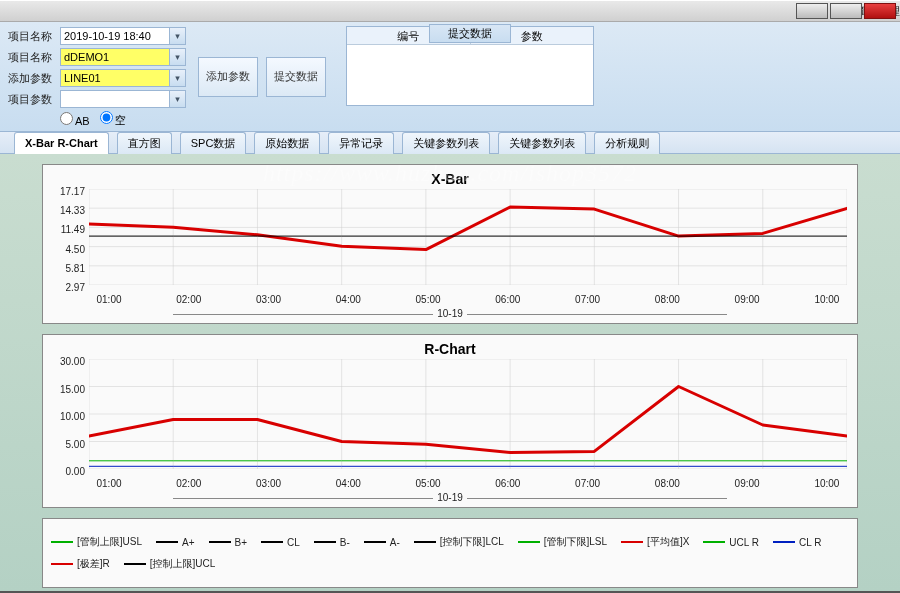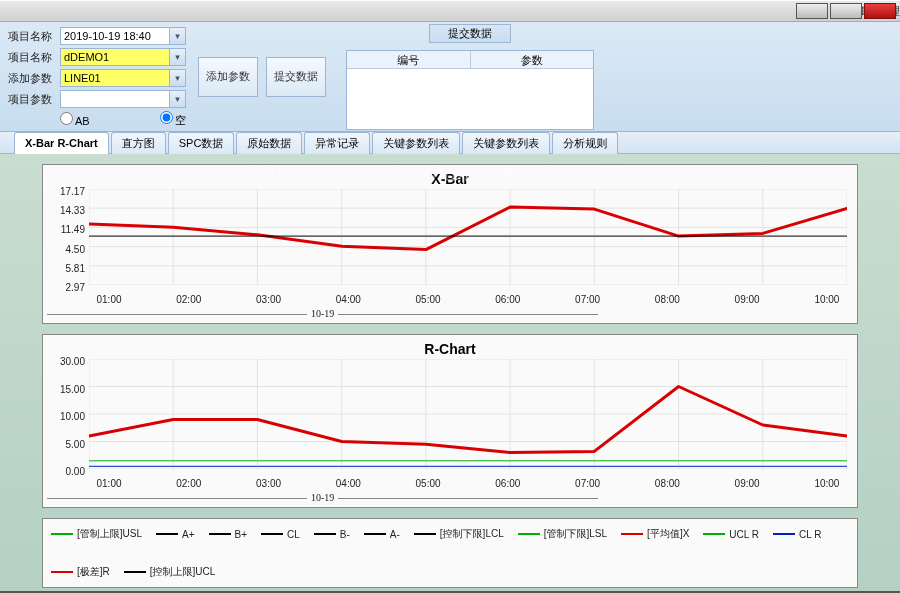--- a/index.html
+++ b/index.html
@@ -10,53 +10,53 @@
   .winbtn { width:32px; height:16px; margin-left:2px; border:1px solid #555; background:linear-gradient(#eee,#bbb);}
   .winbtn.close { background:linear-gradient(#e84040,#b01010); border-color:#801010;}
 
   .toppanel { height:110px; background:linear-gradient(#dce9f5,#c8ddf0); border-bottom:1px solid #9bb6d4; padding:4px 8px; display:flex; }
   .frm { font-size:11px; }
   .frm-row { display:flex; align-items:center; height:20px; margin-bottom:1px; }
   .frm-row label { width:52px; color:#222; }
   .frm-row .fld { width:126px; height:18px; border:1px solid #9bb6d4; background:#fff; font-size:11px; padding-left:3px; display:flex; align-items:center; justify-content:space-between; position:relative; }
   .fld.yellow { background:#ffff66; }
   .dd { width:16px; height:16px; border-left:1px solid #9bb6d4; background:linear-gradient(#e8f0fa,#c8ddf0); font-size:9px; text-align:center; line-height:16px; color:#456;}
-  .radios { font-size:11px; padding-left:52px; display:flex; gap:10px; align-items:center; height:18px;justify-content:space-between;}
+  .radios { font-size:11px; padding-left:52px; display:flex; gap:10px; align-items:center; height:18px;}
   .radios input { margin-right:2px;}
 
   .btncol { display:flex; align-items:center; gap:8px; margin-left:12px; }
   .tbtn { width:60px; height:40px; border:1px solid #9bb6d4; background:linear-gradient(#f4f9ff,#dce9f5); font-size:11px; color:#333; cursor:pointer; }
 
   .submitbox { margin-left:20px; position:relative; }
   .sb-cap { position:absolute; top:-2px; left:50%; transform:translateX(-50%); background:linear-gradient(#d8e6f5,#c8ddf0); border:1px solid #9bb6d4; padding:1px 18px; font-size:11px;}
-  .sb-tbl { width:248px; height:80px; margin-top:24px; border:1px solid #9bb6d4; background:#fff; }
+  .sb-tbl { width:248px; height:80px; margin-top:0; border:1px solid #9bb6d4; background:#fff; }
   .sb-hdr { height:18px; display:flex; border-bottom:1px solid #bcd;}
   .sb-hdr div { flex:1; text-align:center; font-size:11px; line-height:18px; border-right:1px solid #bcd; background:#eaf2fb;}
   .sb-hdr div:last-child{border-right:none;}
 
-  .tabbar { height:22px; background:linear-gradient(#e6eef8,#d5e3f2); display:flex; padding-left:14px; gap:2px; border-bottom:1px solid #9bb6d4;}
+  .tabbar { height:22px; background:linear-gradient(#e6eef8,#d5e3f2); display:flex; padding-left:14px; gap:8px; border-bottom:1px solid #9bb6d4;}
   .tab { height:22px; padding:0 10px; font-size:11px; line-height:20px; border:1px solid #9bb6d4; border-bottom:none; background:linear-gradient(#f0f6fc,#dbe8f5); border-radius:3px 3px 0 0; cursor:pointer;}
   .tab.act { background:#fff; font-weight:bold; }
 
   .chartarea { height: 437px; background:linear-gradient(#c9ddd0,#b4d1c4); padding:10px 42px 6px 42px; position:relative; }
   .wm { position:absolute; top:6px; left:0; right:0; text-align:center; font-size:24px; font-family:"Times New Roman", serif; font-style:italic; color:rgba(255,255,255,0.35); letter-spacing:1px; pointer-events:none; z-index:5;}
   .plot { background:#fafafa; border:1px solid #888; margin-bottom:10px; position:relative; }
   .plot.t { height:160px; }
   .plot.b { height:174px; }
   .ptitle { position:absolute; top:6px; left:0; right:0; text-align:center; font-weight:bold; font-size:14px; color:#000; }
   .plotsvg { position:absolute; left:46px; top:24px; right:10px; }
   .yax { position:absolute; left:6px; top:22px; font-size:10px; color:#222; text-align:right; width:36px; }
   .yax div { height:19px; line-height:10px; }
   .xax { position:absolute; bottom:18px; left:46px; right:10px; display:flex; justify-content:space-between; font-size:10px; color:#222; }
   .xax div { width:40px; margin-left:-20px; text-align:center;}
   .xax div:first-child{margin-left:0;}
-  .xdate { position:absolute; bottom:4px; left:0; right:0; font-size:10px; color:#222;font-family:Liberation Serif, serif;}
+  .xdate { position:absolute; bottom:4px; left:0; right:0; text-align:center; font-size:10px; color:#222;}
   .xdate::before,.xdate::after{content:"";display:inline-block;vertical-align:middle;width:260px;border-top:1px solid #888;margin:0 4px;}
 
-  .legend { background:#fafafa; border:1px solid #888; padding:8px 8px; font-size:10px; color:#222; display:flex; flex-wrap:wrap; gap:24px 14px; }
+  .legend { background:#fafafa; border:1px solid #888; padding:16px 8px; font-size:10px; color:#222; display:flex; flex-wrap:wrap; gap:8px 14px; }
   .li { display:flex; align-items:center; gap:4px; }
   .sw { width:22px; height:2px; }
 </style>
 </head>
 <body>
 
 <div class="titlebar">
   <span>SPC项目管理</span>
   <div class="winbtns">
     <div class="winbtn"></div>

